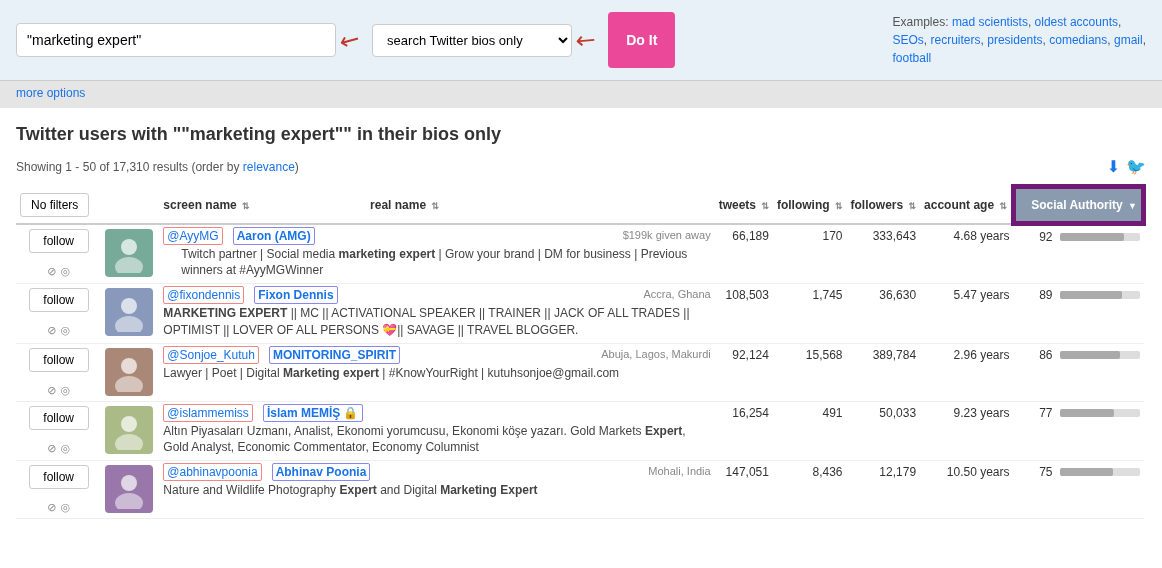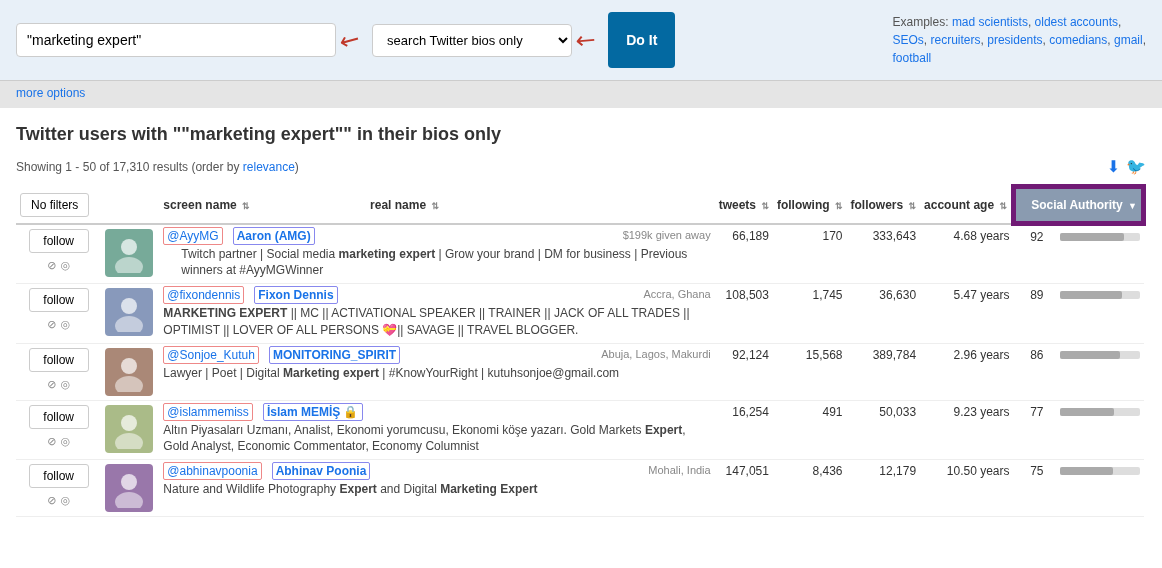--- a/index.html
+++ b/index.html
@@ -23,21 +23,21 @@
     }
     .search-select {
       padding: 7px 10px;
       font-size: 13px;
       border: 1px solid #ccc;
       border-radius: 4px;
       background: #fff;
       min-width: 200px;
     }
     .do-it-btn {
-      background: #0369a1;
+      background: #ec4899;
       color: #fff;
       border: none;
       padding: 20px 18px;
       font-size: 14px;
       font-weight: bold;
       border-radius: 4px;
       cursor: pointer;
     }
     .examples {
       margin-left: auto;
@@ -112,21 +112,21 @@
       border: 1px solid #ccc;
       padding: 4px 10px;
       font-size: 12px;
       cursor: pointer;
       border-radius: 3px;
       display: block;
       width: 60px;
       text-align: center;
       margin-bottom: 4px;
     }
-    .row-actions { display: flex; flex-direction: column; align-items: center; gap: 2px; }
+    .row-actions { display: flex; flex-direction: column; align-items: center; gap: 8px; }
     .action-icons { display: flex; gap: 4px; font-size: 11px; color: #888; }
 
     .avatar {
       width: 48px;
       height: 48px;
       border-radius: 4px;
       overflow: hidden;
       background: #ccc;
       display: flex;
       align-items: center;
@@ -146,21 +146,21 @@
       border-radius: 2px;
       color: #1a73e8;
       font-weight: bold;
       font-size: 12px;
     }
 
     .bio-text { font-size: 12px; color: #444; line-height: 1.4; }
 
     .location-text { color: #888; font-size: 11px; text-align: right; }
     .num-cell { text-align: right; color: #333; }
-    .bar-container { display: flex; align-items: center; gap: 16px; }
+    .bar-container { display: flex; align-items: center; gap: 7px; }
     .bar-bg { background: #ddd; height: 8px; width: 80px; border-radius: 2px; }
     .bar-fill { background: #aaa; height: 8px; border-radius: 2px; }
 
     
     .red-arrow {
       color: #c0392b;
       font-size: 24px;
       line-height: 1;
     }
   </style>

